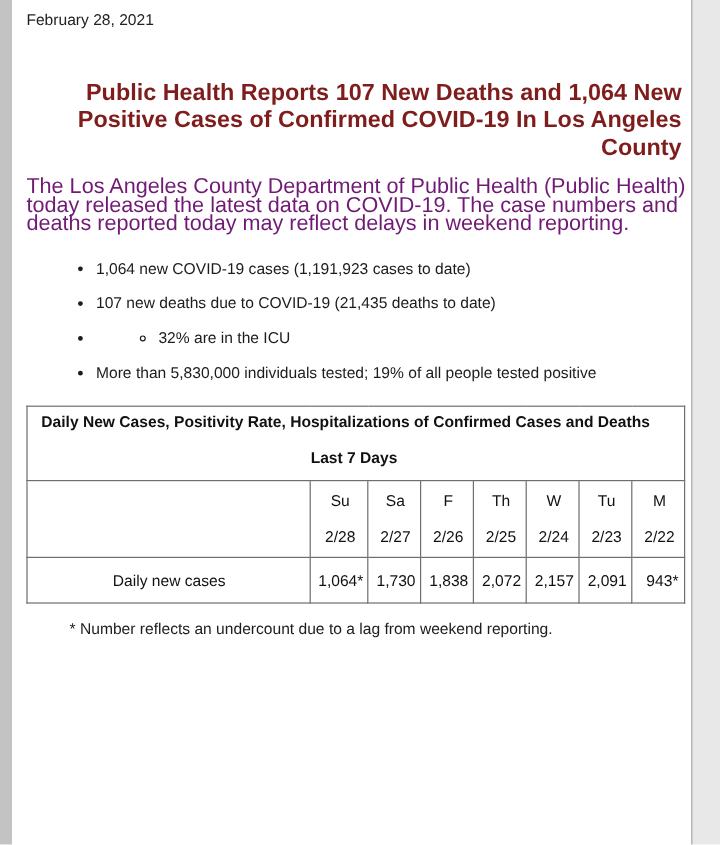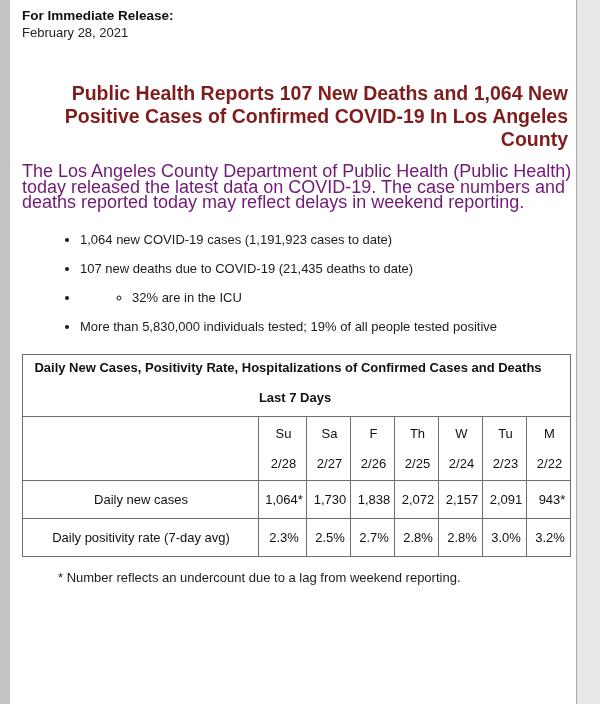--- a/index.html
+++ b/index.html
@@ -127,21 +127,20 @@
   }
 </style>
 </head>
 <body>
 
 <div class="viewport">
   <div class="gutter-left"></div>
 
   <div class="content">
 
-    <div class="release-label">For Immediate Release:</div>
     <div class="release-date">February 28, 2021</div>
 
     <h1 class="doc-title">Public Health Reports 107 New Deaths and 1,064 New Positive Cases of Confirmed COVID-19 In Los Angeles County</h1>
 
     <p class="intro">The Los Angeles County Department of Public Health (Public Health) today released the latest data on COVID-19. The case numbers and deaths reported today may reflect delays in weekend reporting.</p>
 
     <ul class="bullets">
       <li>1,064 new COVID-19 cases (1,191,923 cases to date)</li>
       <li>107 new deaths due to COVID-19 (21,435 deaths to date)</li>
       <li>
@@ -204,30 +203,20 @@
         <tr>
           <td class="row-label">Daily new cases</td>
           <td class="cell-value">1,064*</td>
           <td class="cell-value">1,730</td>
           <td class="cell-value">1,838</td>
           <td class="cell-value">2,072</td>
           <td class="cell-value">2,157</td>
           <td class="cell-value">2,091</td>
           <td class="cell-value" style="padding-left:8px">943*</td>
         </tr>
-        <tr>
-          <td class="row-label">Daily positivity rate (7-day avg)</td>
-          <td class="cell-value">2.3%</td>
-          <td class="cell-value">2.5%</td>
-          <td class="cell-value">2.7%</td>
-          <td class="cell-value">2.8%</td>
-          <td class="cell-value">2.8%</td>
-          <td class="cell-value">3.0%</td>
-          <td class="cell-value">3.2%</td>
-        </tr>
       </tbody>
     </table>
 
     <p class="footnote">* Number reflects an undercount due to a lag from weekend reporting.</p>
 
   </div>
 
   <div class="gutter-right"></div>
 </div>
 

